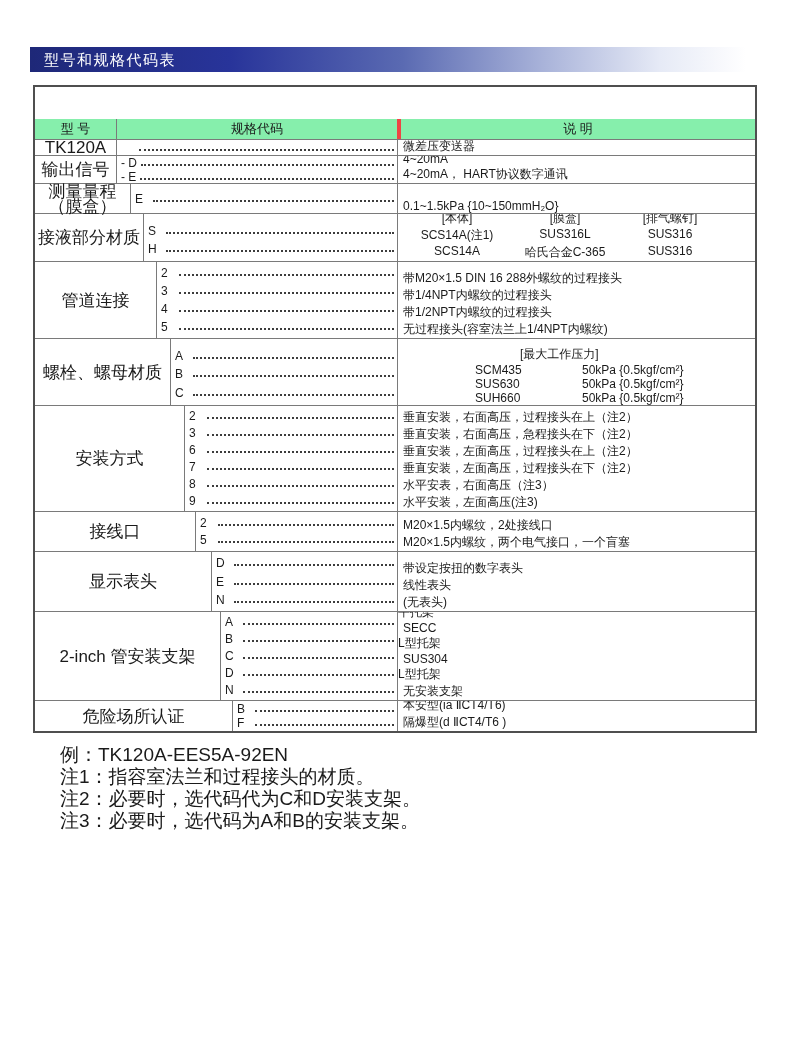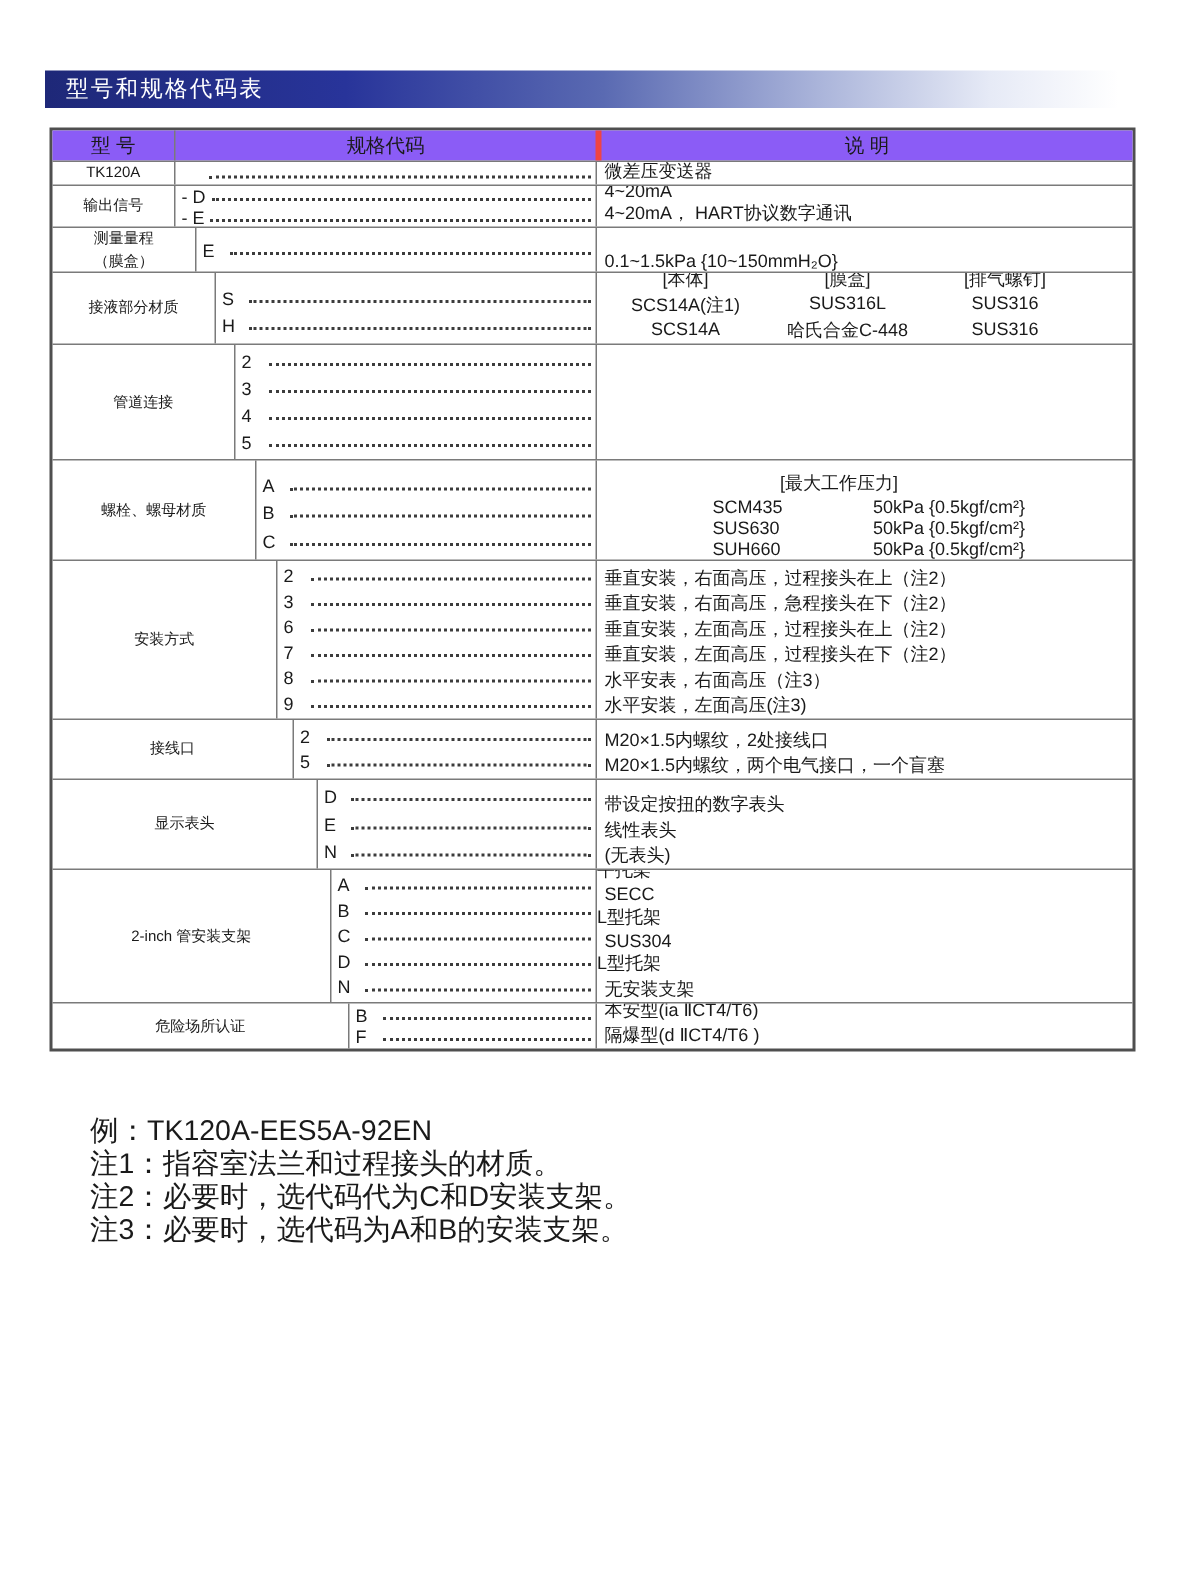--- a/index.html
+++ b/index.html
@@ -16,32 +16,32 @@
   }
   .spec-table{
     position:absolute;left:33px;top:85px;width:724px;
     border:2px solid #4f4f4f;box-sizing:border-box;background:#ffffff;
   }
   .sec{display:flex;border-top:1px solid #7a7a7a;box-sizing:border-box;}
   .sec.first{border-top:none;}
   .lc{
     flex:none;border-right:1px solid #7a7a7a;box-sizing:content-box;
     display:flex;flex-direction:column;align-items:center;justify-content:center;
-    font-size:10px;text-align:center;line-height:15px;
+    font-size:17px;text-align:center;line-height:15px;
   }
   .cc{
     flex:none;border-right:1px solid #7a7a7a;box-sizing:content-box;
     display:flex;flex-direction:column;justify-content:space-evenly;
   }
   .dc{flex:1;display:flex;flex-direction:column;justify-content:flex-end;overflow:hidden;}
   .cln{display:flex;align-items:center;font-size:12px;}
   .cd{padding-left:4px;white-space:pre;min-width:14px;}
   .dots{flex:1;border-bottom:2px dotted #3c3c3c;margin:0 3px 0 4px;position:relative;top:2px;height:0;}
   .dln{display:block;font-size:12px;padding-left:5px;white-space:nowrap;}
-  .hdr{background:#8b5cf6;font-size:13px;}
+  .hdr{background:#86efac;font-size:13px;margin-top:32px;}
   .hdr .hcell{display:flex;align-items:center;justify-content:center;box-sizing:content-box;}
   .wrow{display:grid;grid-template-columns:118px 98px 112px;font-size:12px;text-align:center;white-space:nowrap;}
   .brow{display:flex;font-size:12px;white-space:nowrap;}
   .b1{margin-left:77px;width:107px;}
   .bhdr{padding-left:122px;font-size:12px;white-space:nowrap;}
   .krow{display:flex;font-size:12px;white-space:nowrap;flex-direction:column;}
   .k1{padding-left:5px;width:112px;}
   .notes{position:absolute;left:60px;top:744px;font-size:19px;line-height:22px;}
 </style>
 </head>
@@ -123,21 +123,21 @@
         <span>[膜盒]</span>
         <span>[排气螺钉]</span>
       </div>
       <div class="wrow">
         <span>SCS14A(注1)</span>
         <span>SUS316L</span>
         <span>SUS316</span>
       </div>
       <div class="wrow">
         <span>SCS14A</span>
-        <span>哈氏合金C-448</span>
+        <span>哈氏合金C-365</span>
         <span>SUS316</span>
       </div>
     </div>
   </div>
 
   <div class="sec" style="height:77px">
     <div class="lc" style="width:121px">管道连接</div>
     <div class="cc" style="width:240px">
       <div class="cln">
           <span class="cd">2</span>
@@ -148,20 +148,26 @@
           <span class="dots"></span>
         </div>
       <div class="cln">
           <span class="cd">4</span>
           <span class="dots"></span>
         </div>
       <div class="cln">
           <span class="cd">5</span>
           <span class="dots"></span>
         </div>
+    </div>
+    <div class="dc">
+      <div class="dln">带M20×1.5 DIN 16 288外螺纹的过程接头</div>
+      <div class="dln">带1/4NPT内螺纹的过程接头</div>
+      <div class="dln">带1/2NPT内螺纹的过程接头</div>
+      <div class="dln">无过程接头(容室法兰上1/4NPT内螺纹)</div>
     </div>
   </div>
 
   <div class="sec" style="height:67px">
     <div class="lc" style="width:135px">螺栓、螺母材质</div>
     <div class="cc" style="width:226px">
       <div class="cln"></div>
       <div class="cln">
           <span class="cd">A</span>
           <span class="dots"></span>

